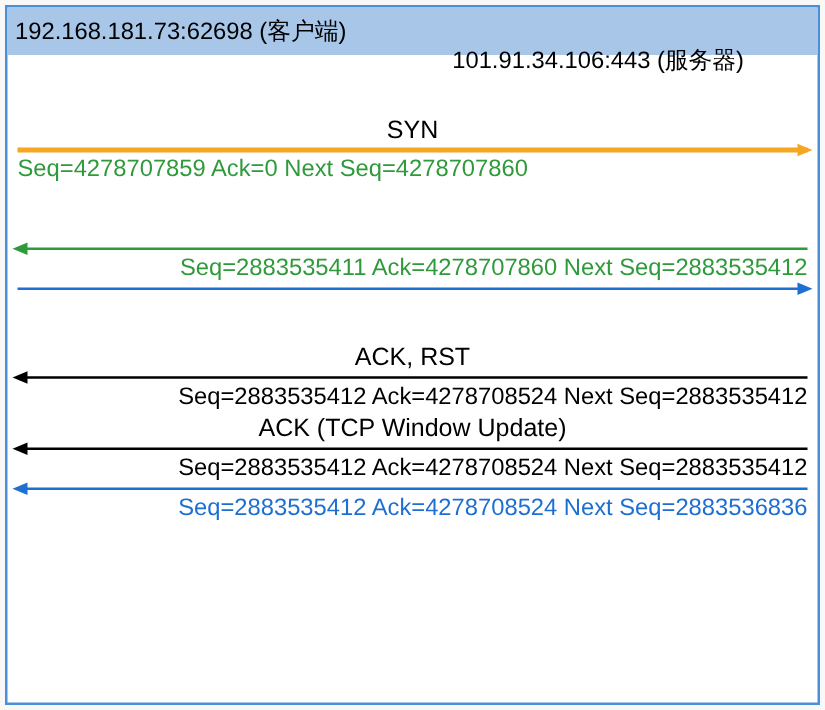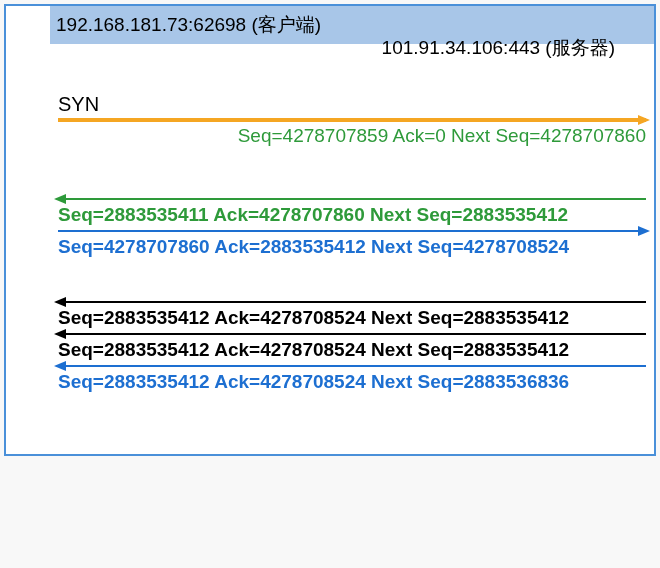--- a/index.html
+++ b/index.html
@@ -5,41 +5,41 @@
   * { margin: 0; padding: 0; box-sizing: border-box; }
   body {
     width: 660px;
     height: 568px;
     font-family: Arial, "Microsoft YaHei", sans-serif;
     background: #f8f8f8;
     position: relative;
   }
   .frame {
     width: 652px;
-    height: 452px;
+    height: 560px;
     margin: 4px;
     border: 2px solid #4a90d9;
     background: #fff;
     position: relative;
-    padding-left: 44px;
   }
   .header {
     height: 38px;
     background: #a8c6e8;
     display: flex;
     align-items: center;
     font-size: 19px;
     color: #000;
     padding: 0 6px;
   }
   .hdr-left { flex: 0 0 55%; }
   .hdr-right { flex: 0 0 45%; margin-top: 46px; }
   .flows { padding-top: 48px; }
   .flow-row { position: relative; margin-bottom: 2px; }
   .row-label {
+    text-align: center;
     font-size: 20px;
     line-height: 24px;
     padding: 0 8px;
   }
   .arrow {
     position: relative;
     height: 6px;
     margin: 1px 6px 2px 6px;
   }
   .arrow-line {
@@ -56,22 +56,22 @@
     top: -2px;
   }
   .arrow-head-right { right: -2px; border-left: 12px solid; }
   .arrow-head-left  { left: -2px;  border-right: 12px solid; }
   .seq-line {
     font-size: 19px;
     line-height: 22px;
     padding: 0 8px;
     white-space: nowrap;
   }
-  .seq-center { text-align: right; }
-  .seq-left { text-align: left; font-weight: bold; }
+  .seq-center { text-align: left; }
+  .seq-left { text-align: right; }
   .c-black { color: #000; }
   .c-orange { background: #f5a623; }
   .c-orange-b { border-left-color: #f5a623 !important; border-right-color: #f5a623 !important; }
   .c-green-t { color: #2e9a3a; }
   .c-green-l { background: #2e9a3a; }
   .c-green-b { border-left-color: #2e9a3a !important; border-right-color: #2e9a3a !important; }
   .c-blue-t { color: #1d6fd1; }
   .c-blue-l { background: #1d6fd1; }
   .c-blue-b { border-left-color: #1d6fd1 !important; border-right-color: #1d6fd1 !important; }
   .c-black-l { background: #000; }
@@ -103,31 +103,32 @@
           <div class="arrow-line c-green-l"></div>
           <div class="arrow-head-left c-green-b"></div>
         </div>
         <div class="seq-line seq-left c-green-t">Seq=2883535411   Ack=4278707860   Next Seq=2883535412</div>
       </div>
       <div class="flow-row">
         <div class="arrow">
           <div class="arrow-line c-blue-l"></div>
           <div class="arrow-head-right c-blue-b"></div>
         </div>
-        <div class="seq-line seq-left c-blue-t">Seq=4278707860   Ack=2883535412   Next Seq=4278708524</div>
       </div>
       <div class="gap-xl"></div>
       <div class="flow-row">
+        <div class="row-label c-black">ACK, RST</div>
         <div class="arrow">
           <div class="arrow-line c-black-l"></div>
           <div class="arrow-head-left c-black-b"></div>
         </div>
         <div class="seq-line seq-left c-black">Seq=2883535412   Ack=4278708524   Next Seq=2883535412</div>
       </div>
       <div class="flow-row">
+        <div class="row-label c-black">ACK  (TCP Window Update)</div>
         <div class="arrow">
           <div class="arrow-line c-black-l"></div>
           <div class="arrow-head-left c-black-b"></div>
         </div>
         <div class="seq-line seq-left c-black">Seq=2883535412   Ack=4278708524   Next Seq=2883535412</div>
       </div>
       <div class="flow-row">
         <div class="arrow">
           <div class="arrow-line c-blue-l"></div>
           <div class="arrow-head-left c-blue-b"></div>

